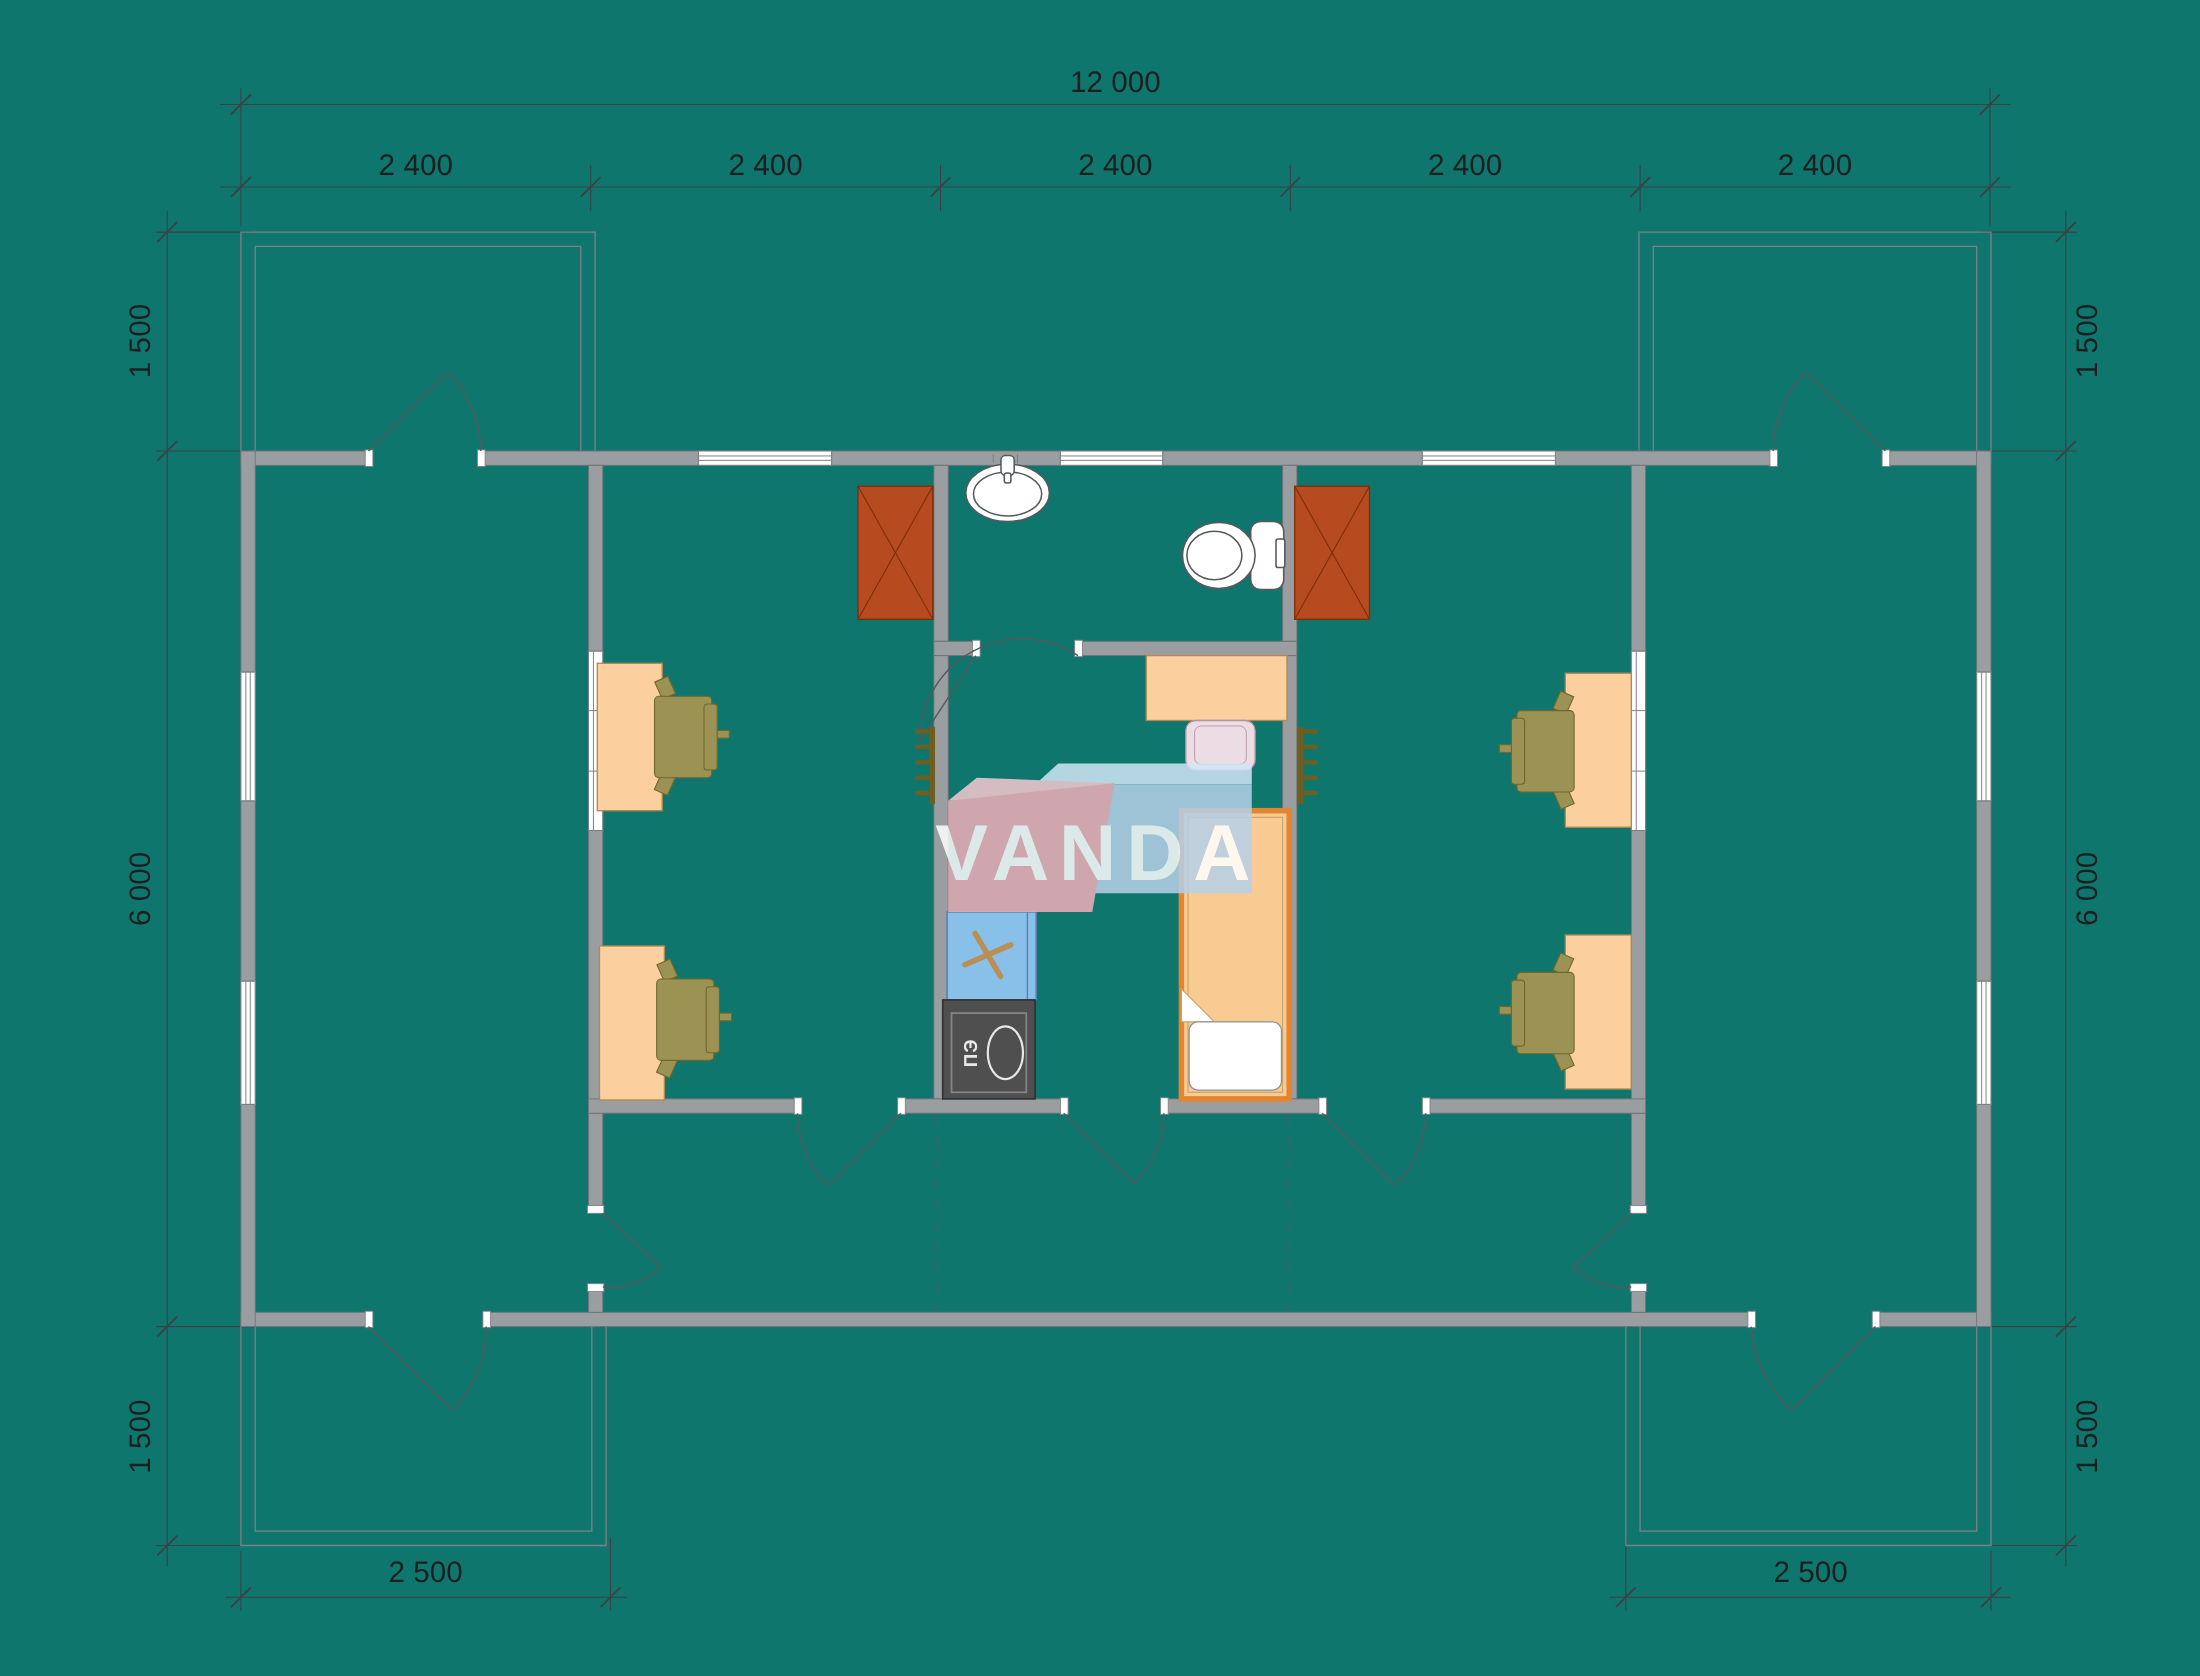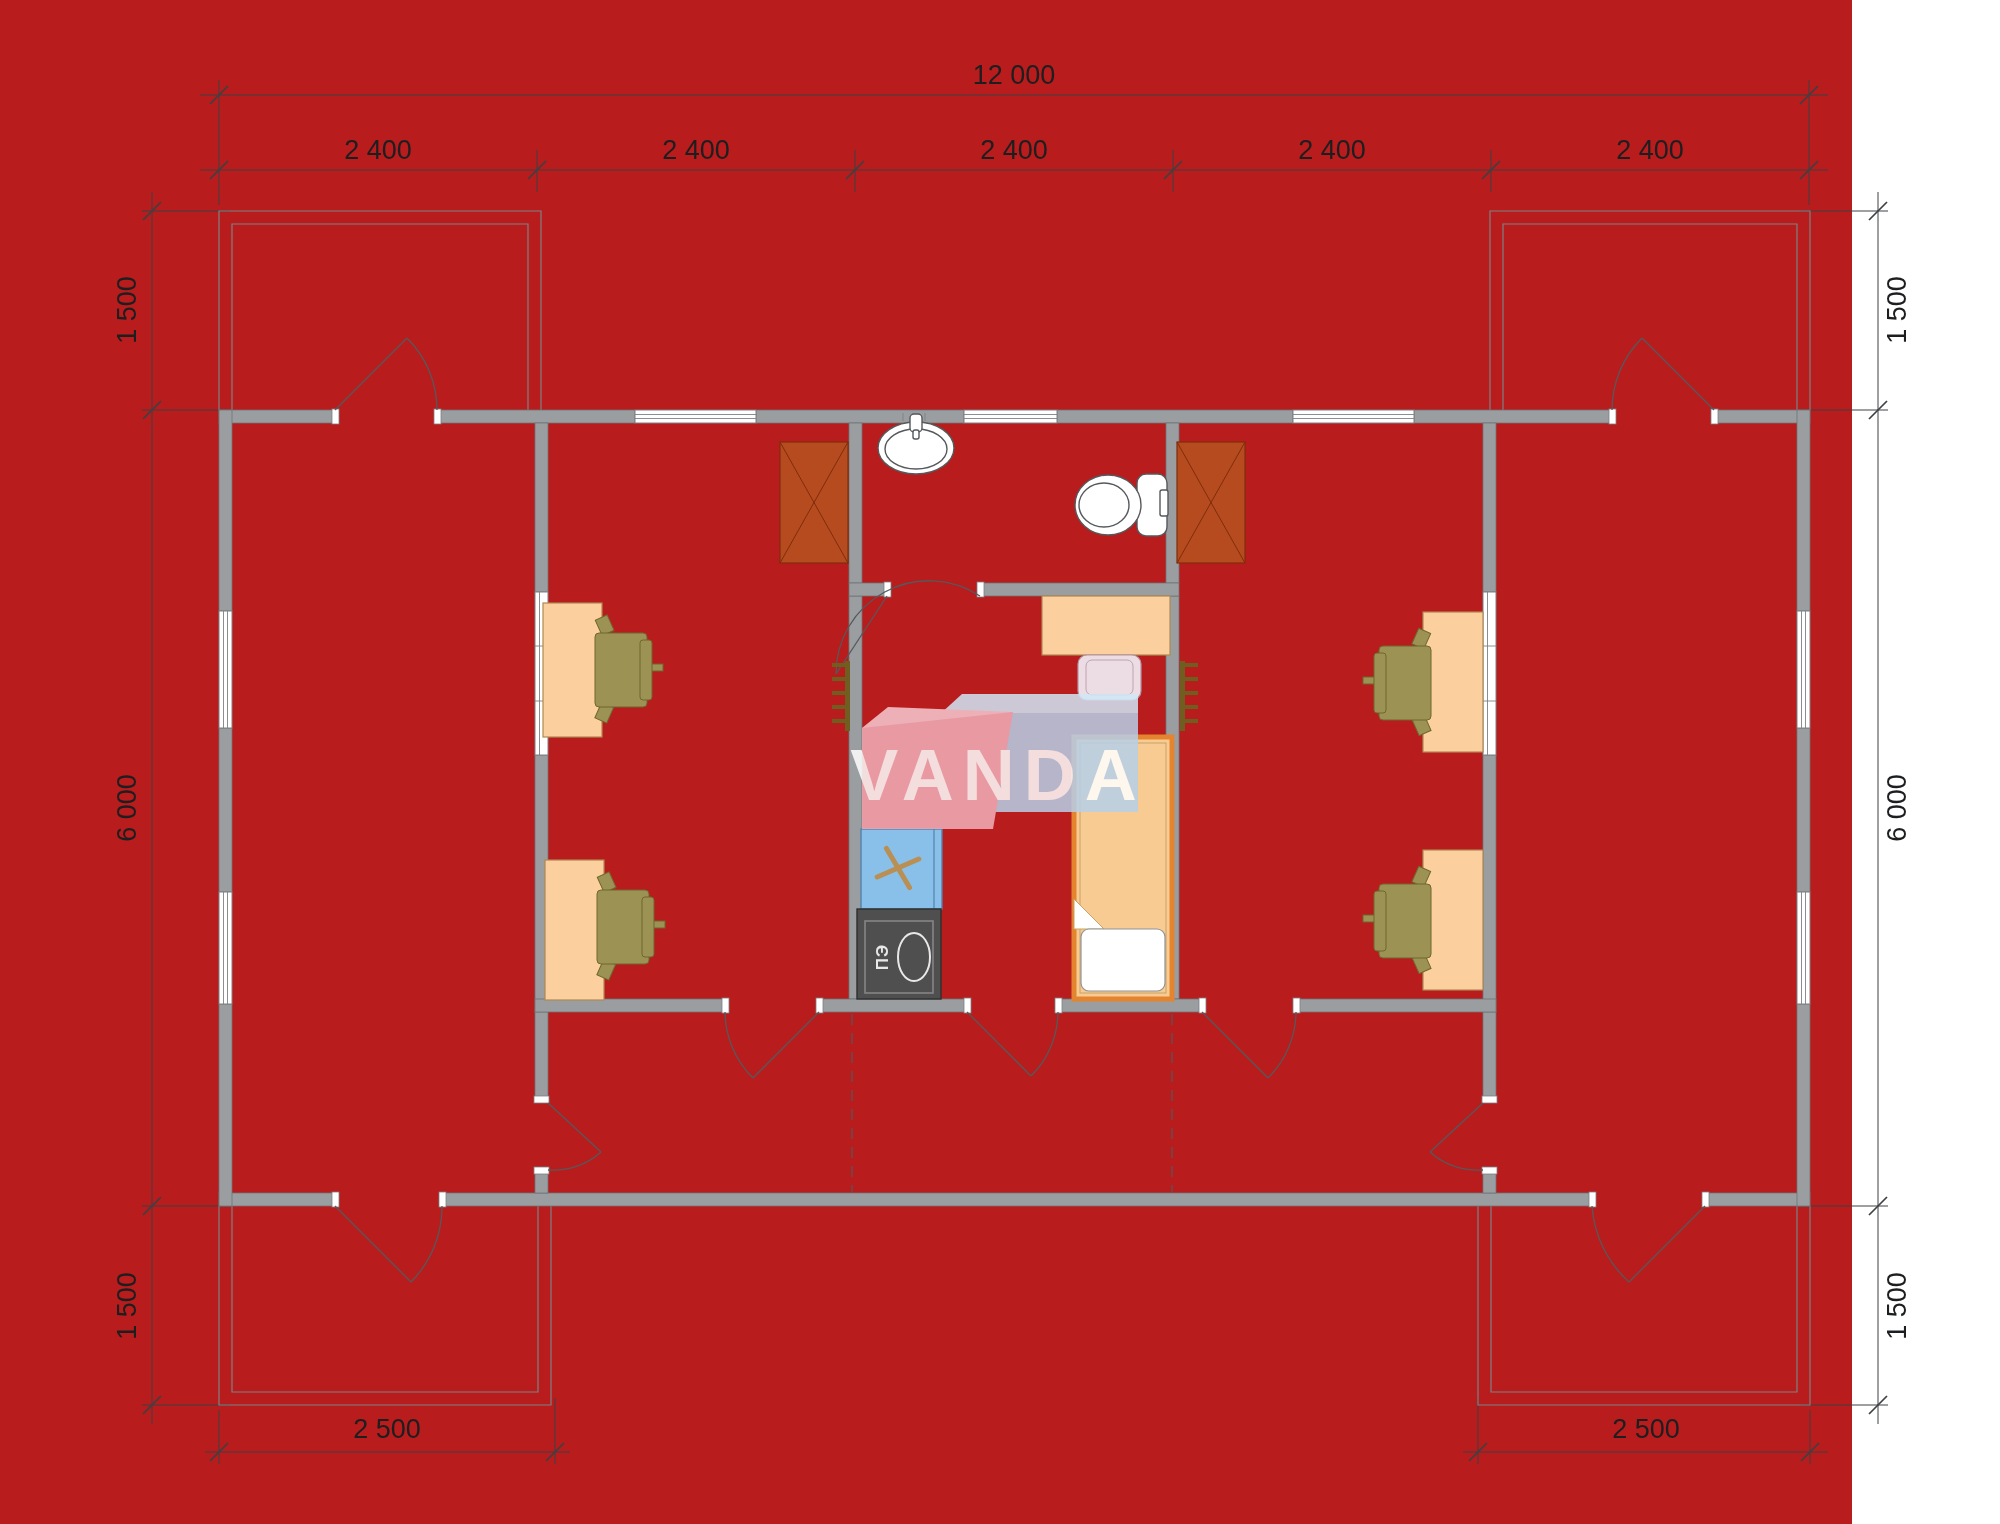--- a/index.html
+++ b/index.html
@@ -1,16 +1,16 @@
 <!DOCTYPE html>
 <html style="--c-wall: #9a9ea1; --c-wall_stroke: #6f7376; --c-thin: #7d8184; --c-line: #55595c; --c-dim: #3d4144; --c-dimtext: #1c1e20; --c-furniture_peach: #fbd09e; --c-furniture_peach_stroke: #b08952; --c-chair_olive: #9b9254; --c-chair_olive_stroke: #6f672e; --c-wardrobe: #b54b1e; --c-wardrobe_stroke: #7f2d0b; --c-counter_blue: #88c0ea; --c-counter_stroke: #5581ab; --c-cross_tan: #b98f53; --c-stove_dark: #4f4f4f; --c-stove_stroke: #2f2f2f; --c-stove_light: #e8e8e8; --c-bed_orange: #e4842e; --c-bed_fill: #f8cb92; --c-bed_inner: #c9a269; --c-pillow_stroke: #8f9396; --c-chair_pink: #ecdce4; --c-chair_pink_stroke: #b394a6; --c-radiator: #6f5e20; --c-logo_pink: #f2afba; --c-logo_pink_light: #f7cad1; --c-logo_blue: #b7d0e9; --c-logo_blue_light: #d0e7f7; --c-logo_text: #ffffff;"><head>
 <meta charset="utf-8">
 <style>
   html,body{margin:0;padding:0;background:#fff;}
-  .page{width:1852px;height:1524px;position:relative;background:#b91c1c;font-family:"Liberation Sans",sans-serif;}
+  .page{width:2000px;height:1524px;position:relative;background:#0f766e;font-family:"Liberation Sans",sans-serif;}
   svg{display:block;}
   .wall{fill:var(--c-wall);stroke:var(--c-wall_stroke);stroke-width:.8;}
   .thin{stroke:var(--c-thin);fill:none;stroke-width:1.2;}
   .door{stroke:var(--c-line);fill:none;stroke-width:1.3;}
   .post{fill:#fff;stroke:var(--c-thin);stroke-width:.8;}
   .win{fill:#fff;stroke:var(--c-thin);stroke-width:1;}
   .winline{stroke:var(--c-thin);stroke-width:.9;fill:none;}
   .dash{stroke:var(--c-line);stroke-width:1.2;fill:none;stroke-dasharray:11 8;}
   .dimline{stroke:var(--c-dim);stroke-width:1;fill:none;}
   .dimtick{stroke:var(--c-dim);stroke-width:1.7;}

